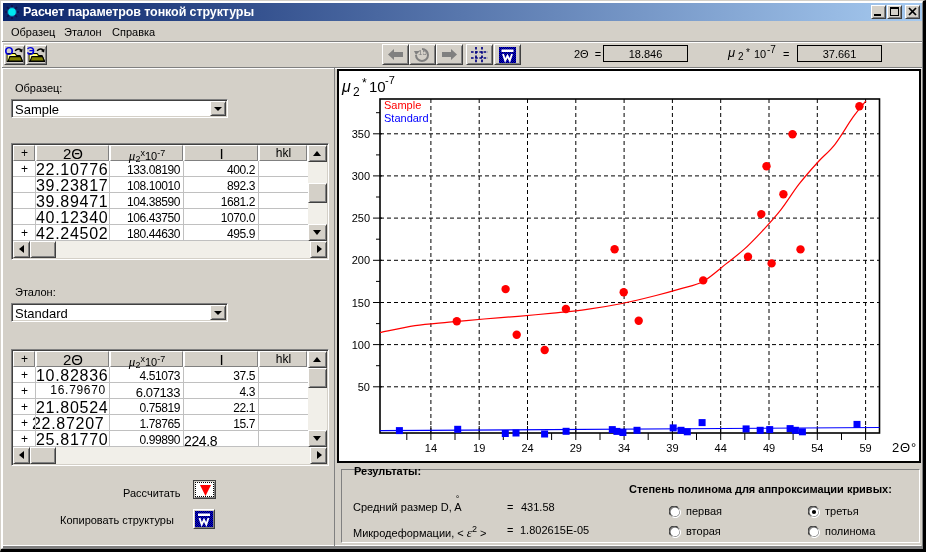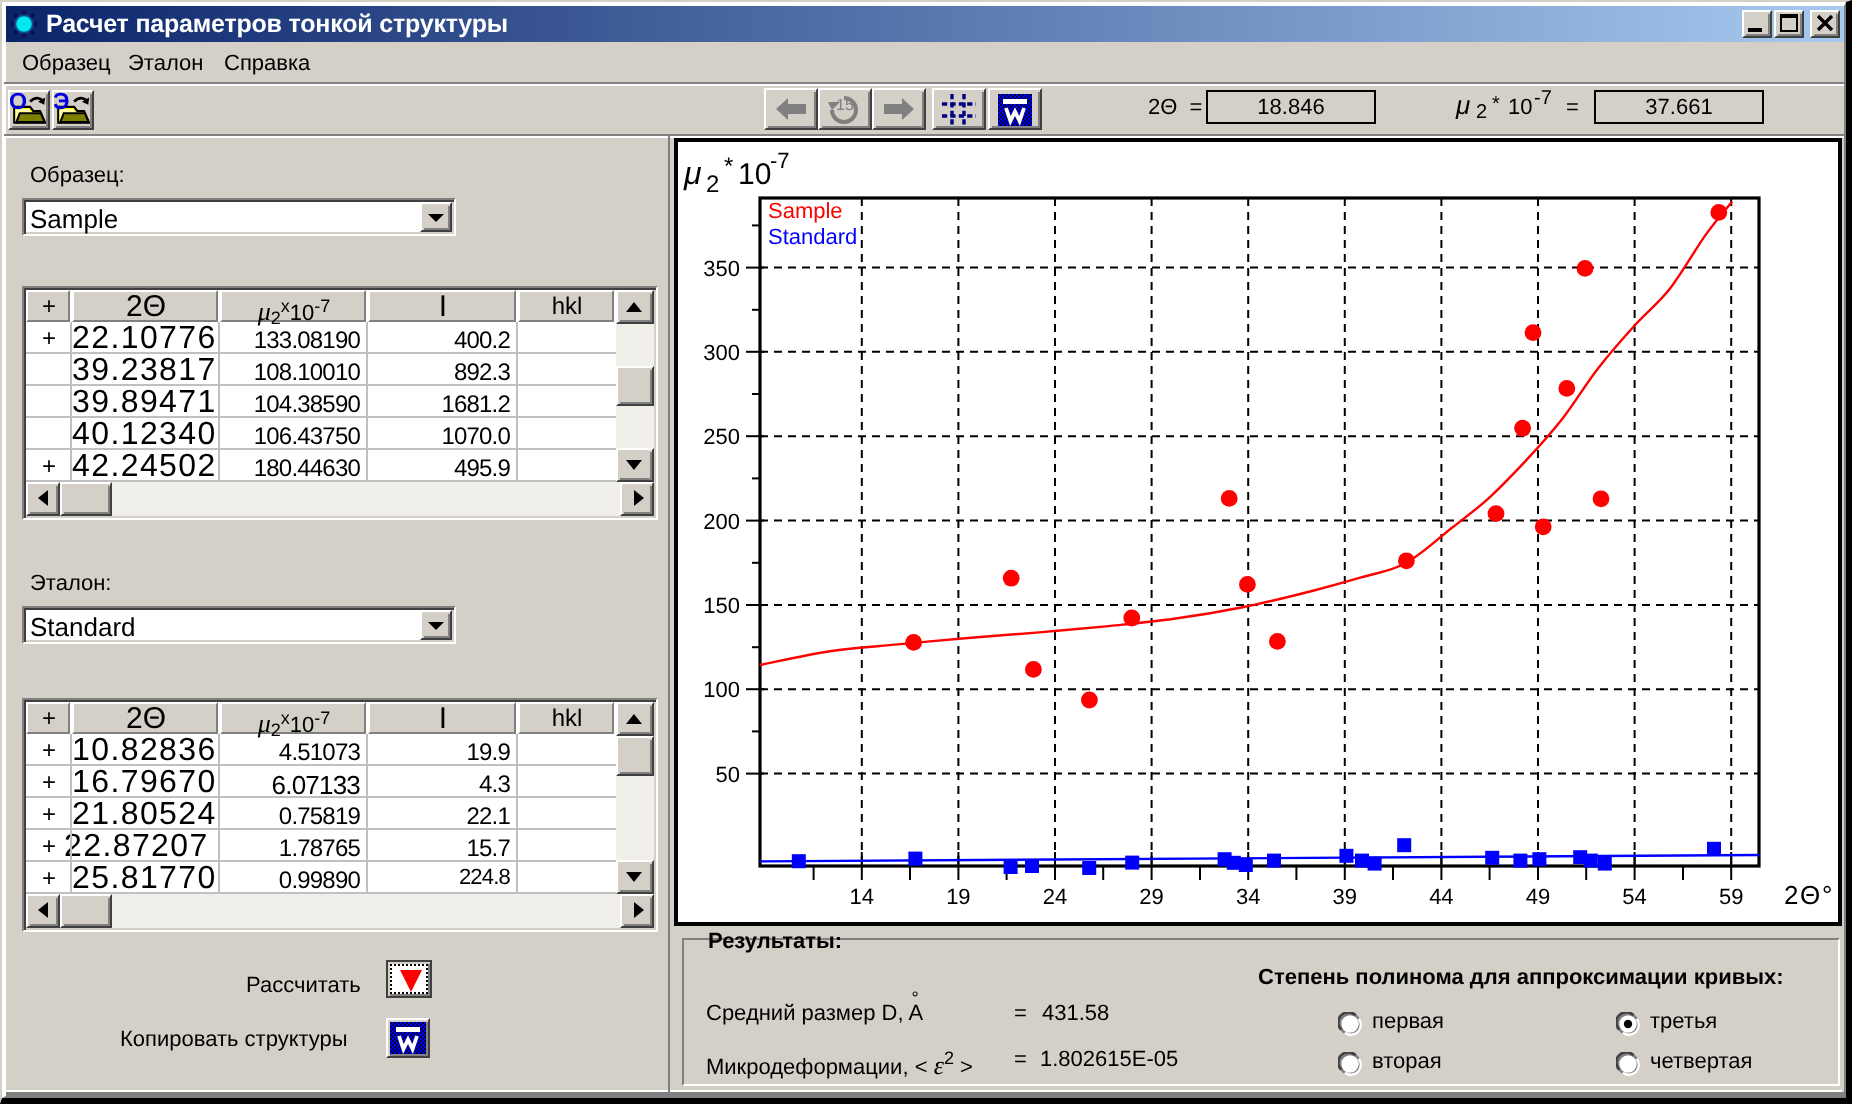--- a/index.html
+++ b/index.html
@@ -183,41 +183,41 @@
     <div class="abs" style="left:110px;top:351px;width:73px;height:16px;background:#d4d0c8;border:1px solid;border-color:#fff #808080 #808080 #fff"></div>
     <div class="abs" style="left:110px;top:352px;width:74px;text-align:center;line-height:14px"><i style="font-family:'Liberation Serif',serif;font-size:13px">μ</i><span style="font-size:9px;vertical-align:-2px">2</span><span style="font-size:9px;vertical-align:4px">x</span><span style="font-size:11px">10</span><span style="font-size:9px;vertical-align:4px">-7</span></div>
     <div class="abs" style="left:184px;top:351px;width:74px;height:16px;background:#d4d0c8;border:1px solid;border-color:#fff #808080 #808080 #fff"></div>
     <div class="abs" style="left:184px;top:351px;width:75px;text-align:center;font-size:15px;line-height:17px">I</div>
     <div class="abs" style="left:259px;top:351px;width:48px;height:16px;background:#d4d0c8;border:1px solid;border-color:#fff #808080 #808080 #fff"></div>
     <div class="abs" style="left:259px;top:351px;width:49px;text-align:center;font-size:12px;line-height:17px">hkl</div>
     <div class="abs" style="left:13px;top:382px;width:295px;height:1px;background:#c0c0c0"></div>
     <div class="abs" style="left:13px;top:368px;width:23px;text-align:center;font-size:12px">+</div>
     <div class="abs" style="left:36px;top:367px;width:70px;text-align:right;font-size:16px;letter-spacing:0.7px">10.82836</div>
     <div class="abs" style="left:110px;top:369px;width:70px;text-align:right;font-size:12px;letter-spacing:-0.4px">4.51073</div>
-    <div class="abs" style="left:184px;top:369px;width:71px;text-align:right;font-size:12px;letter-spacing:-0.4px">19.9</div>
+    <div class="abs" style="left:184px;top:369px;width:71px;text-align:right;font-size:12px;letter-spacing:-0.4px">37.5</div>
     <div class="abs" style="left:13px;top:398px;width:295px;height:1px;background:#c0c0c0"></div>
     <div class="abs" style="left:13px;top:384px;width:23px;text-align:center;font-size:12px">+</div>
-    <div class="abs" style="left:36px;top:383px;width:70px;text-align:right;font-size:16px;letter-spacing:0.7px">16.79670</div>
+    <div class="abs" style="left:36px;top:383px;width:70px;text-align:right;font-size:12px;letter-spacing:0.7px">16.79670</div>
     <div class="abs" style="left:110px;top:385px;width:70px;text-align:right;font-size:13px;letter-spacing:-0.4px">6.07133</div>
     <div class="abs" style="left:184px;top:385px;width:71px;text-align:right;font-size:12px;letter-spacing:-0.4px">4.3</div>
     <div class="abs" style="left:13px;top:414px;width:295px;height:1px;background:#c0c0c0"></div>
     <div class="abs" style="left:13px;top:400px;width:23px;text-align:center;font-size:12px">+</div>
     <div class="abs" style="left:36px;top:399px;width:70px;text-align:right;font-size:16px;letter-spacing:0.7px">21.80524</div>
     <div class="abs" style="left:110px;top:401px;width:70px;text-align:right;font-size:12px;letter-spacing:-0.4px">0.75819</div>
     <div class="abs" style="left:184px;top:401px;width:71px;text-align:right;font-size:12px;letter-spacing:-0.4px">22.1</div>
     <div class="abs" style="left:13px;top:430px;width:295px;height:1px;background:#c0c0c0"></div>
     <div class="abs" style="left:13px;top:416px;width:23px;text-align:center;font-size:12px">+</div>
     <div class="abs" style="left:32px;top:415px;width:70px;text-align:right;font-size:16px;letter-spacing:0.7px">22.87207</div>
     <div class="abs" style="left:110px;top:417px;width:70px;text-align:right;font-size:12px;letter-spacing:-0.4px">1.78765</div>
     <div class="abs" style="left:184px;top:417px;width:71px;text-align:right;font-size:12px;letter-spacing:-0.4px">15.7</div>
     <div class="abs" style="left:13px;top:446px;width:295px;height:1px;background:#c0c0c0"></div>
     <div class="abs" style="left:13px;top:432px;width:23px;text-align:center;font-size:12px">+</div>
     <div class="abs" style="left:36px;top:431px;width:70px;text-align:right;font-size:16px;letter-spacing:0.7px">25.81770</div>
     <div class="abs" style="left:110px;top:433px;width:70px;text-align:right;font-size:12px;letter-spacing:-0.4px">0.99890</div>
-    <div class="abs" style="left:184px;top:433px;width:71px;text-align:right;font-size:11px;letter-spacing:-0.4px">224.8</div>
+    <div class="abs" style="left:184px;top:433px;width:71px;font-size:14px;letter-spacing:-0.4px">224.8</div>
     <div class="abs" style="left:35px;top:367px;width:1px;height:80px;background:#c0c0c0"></div>
     <div class="abs" style="left:109px;top:367px;width:1px;height:80px;background:#c0c0c0"></div>
     <div class="abs" style="left:183px;top:367px;width:1px;height:80px;background:#c0c0c0"></div>
     <div class="abs" style="left:258px;top:367px;width:1px;height:80px;background:#c0c0c0"></div>
     <div class="abs" style="left:308px;top:351px;width:19px;height:96px;background:#f1efe9"></div>
     <div class="abs btn3d" style="left:308px;top:351px;width:19px;height:17px"></div>
     <div class="abs" style="left:313px;top:357px;width:0;height:0;border:4px solid transparent;border-bottom:5px solid #000;border-top:none"></div>
     <div class="abs btn3d" style="left:308px;top:430px;width:19px;height:17px"></div>
     <div class="abs" style="left:313px;top:436px;width:0;height:0;border:4px solid transparent;border-top:5px solid #000;border-bottom:none"></div>
     <div class="abs btn3d" style="left:308px;top:368px;width:19px;height:20px"></div>
@@ -390,14 +390,14 @@
       <path d="M1.6 8.8 A5 5 0 0 1 8.8 1.6" fill="none" stroke="#404040" stroke-width="1.3"></path>
       <path d="M10.4 3.4 A5 5 0 0 1 3.4 10.4" fill="none" stroke="#fff" stroke-width="1.2"></path>
       <circle cx="6" cy="6" r="2.1" fill="#000"></circle>
     </svg>
     <div class="abs" style="left:825px;top:505px">третья</div>
     <svg class="abs" style="left:808px;top:526px" width="12" height="12" viewBox="0 0 12 12">
       <circle cx="6" cy="6" r="5" fill="#fff" stroke="#808080" stroke-width="1.3"></circle>
       <path d="M1.6 8.8 A5 5 0 0 1 8.8 1.6" fill="none" stroke="#404040" stroke-width="1.3"></path>
       <path d="M10.4 3.4 A5 5 0 0 1 3.4 10.4" fill="none" stroke="#fff" stroke-width="1.2"></path>
     </svg>
-    <div class="abs" style="left:825px;top:525px">четвертая</div>
+    <div class="abs" style="left:825px;top:525px">полинома</div>
 </div>
 
 </body></html>

